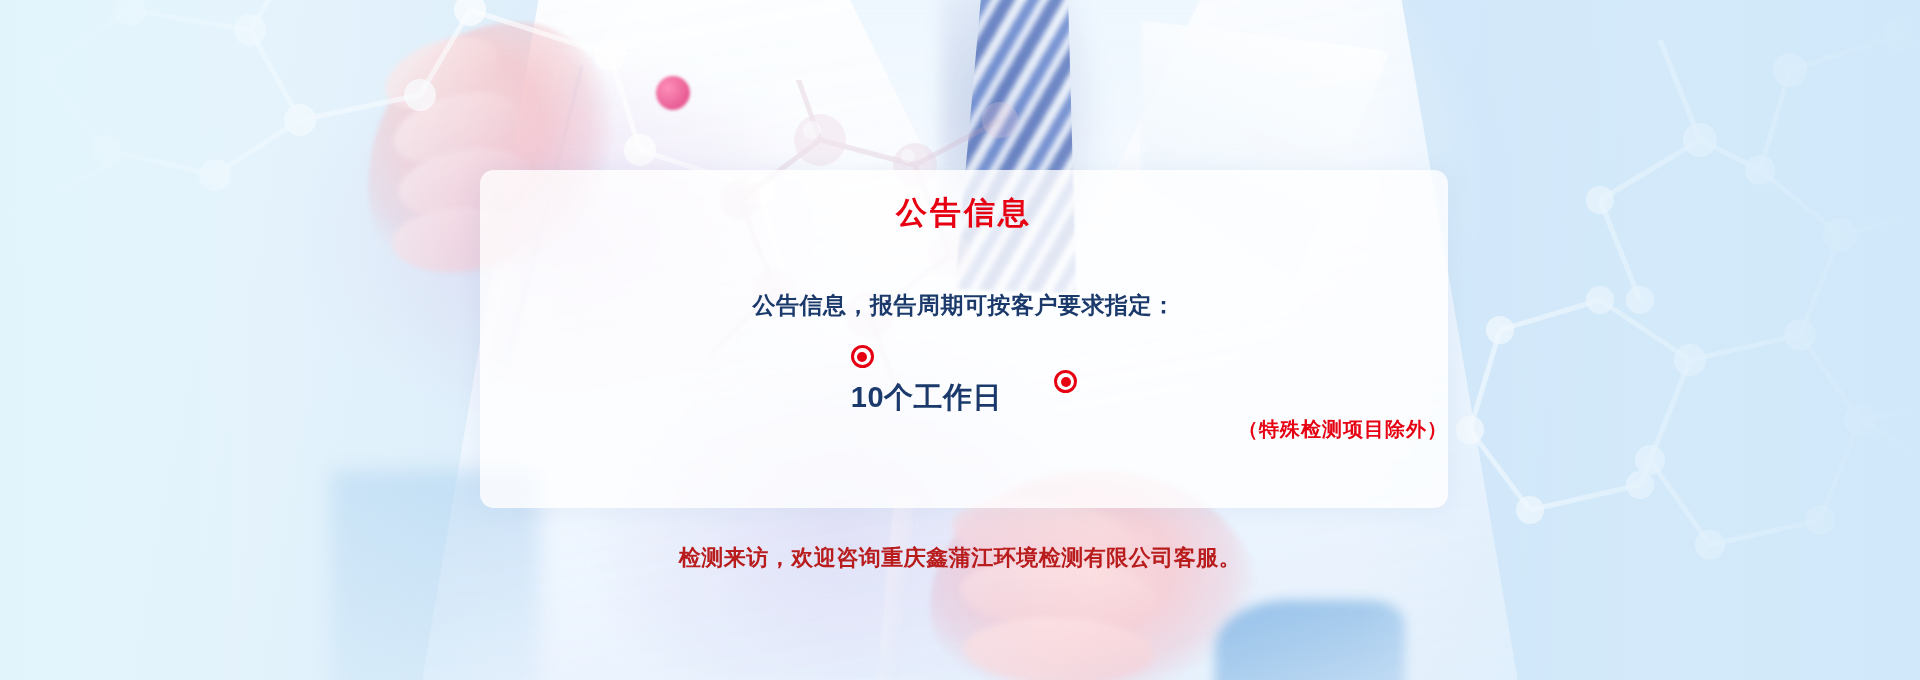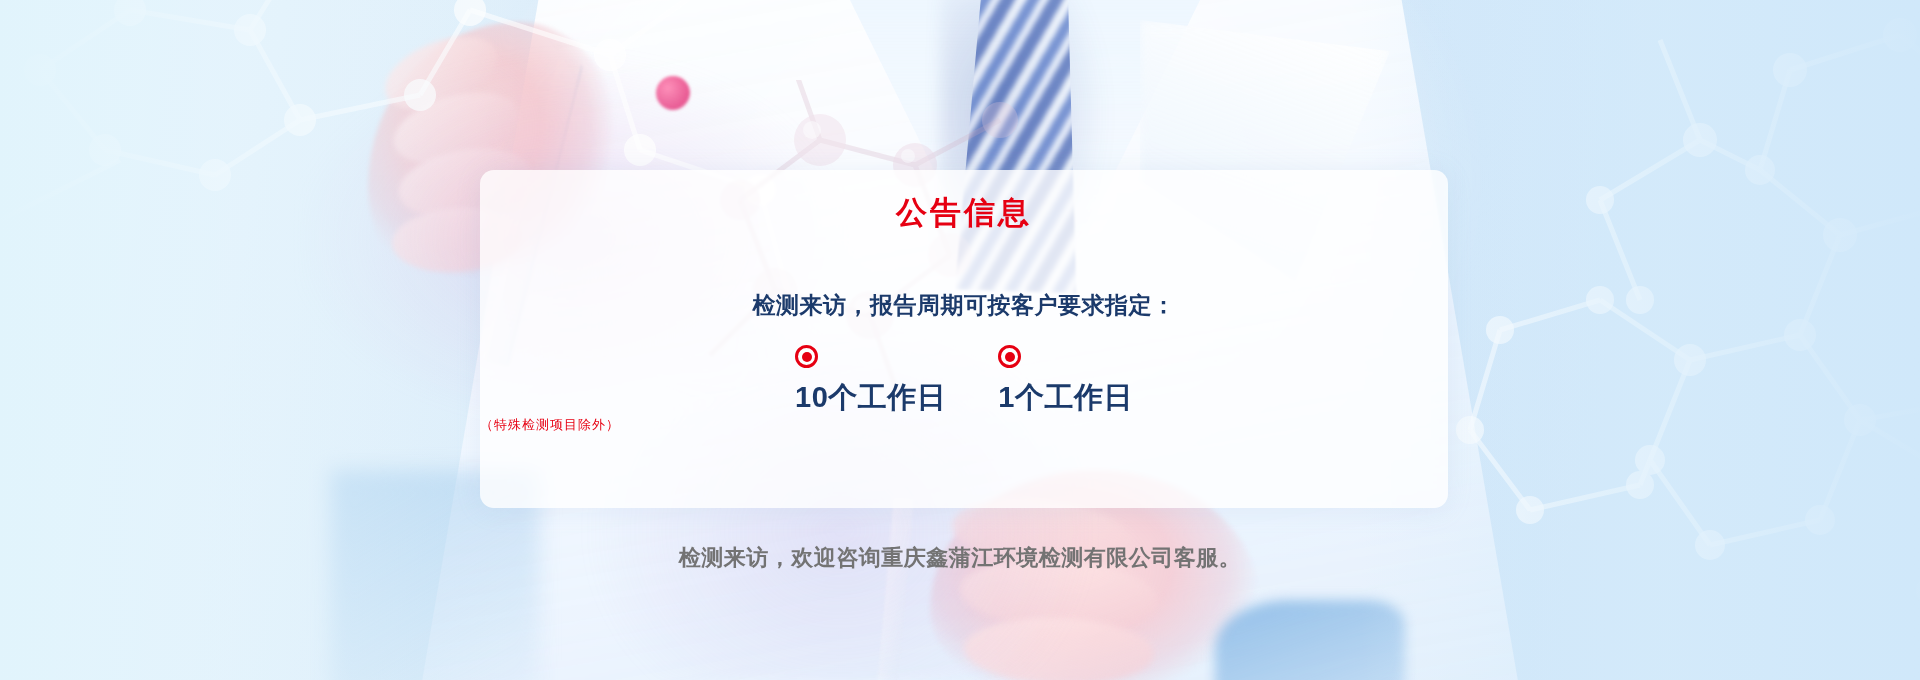--- a/index.html
+++ b/index.html
@@ -331,35 +331,35 @@
     font-weight: bold;
     color: #1b3a6b;
     letter-spacing: 0.5px;
     white-space: nowrap;
   }
 
   .note {
     position: absolute;
     left: 0; right: 0;
     top: 246px;
-    text-align: left;
-    font-size: 13px;
-    font-weight: normal;
+    text-align: right;
+    font-size: 20px;
+    font-weight: bold;
     color: #e60012;
     letter-spacing: 1px;
   }
 
   .footer-line {
     position: absolute;
     left: 0; right: 0;
     top: 543px;
     text-align: center;
     font-size: 22px;
     font-weight: bold;
-    color: #737373;
+    color: #b91c1c;
     letter-spacing: 0.5px;
   }
 </style>
 </head>
 <body>
 
 <div class="banner">
 
   <div class="bg-base"></div>
   <div class="bg-figure-glow"></div>
@@ -475,33 +475,32 @@
   </svg>
 
   <div class="edge-left"></div>
   <div class="edge-right"></div>
 
   <div class="card">
     <div class="card-inner">
 
       <div class="title">公告信息</div>
 
-      <div class="subtitle">检测来访，报告周期可按客户要求指定：</div>
+      <div class="subtitle">公告信息，报告周期可按客户要求指定：</div>
 
       <div class="options">
 
         <div class="option">
           <span class="bullseye"></span>
           <span class="option-label">10个工作日</span>
         </div>
 
 
         <div class="option">
           <span class="bullseye"></span>
-          <span class="option-label">1个工作日</span>
         </div>
 
       </div>
 
       <div class="note">（特殊检测项目除外）</div>
 
     </div>
   </div>
 
   <div class="footer-line">检测来访，欢迎咨询重庆鑫蒲江环境检测有限公司客服。</div>

